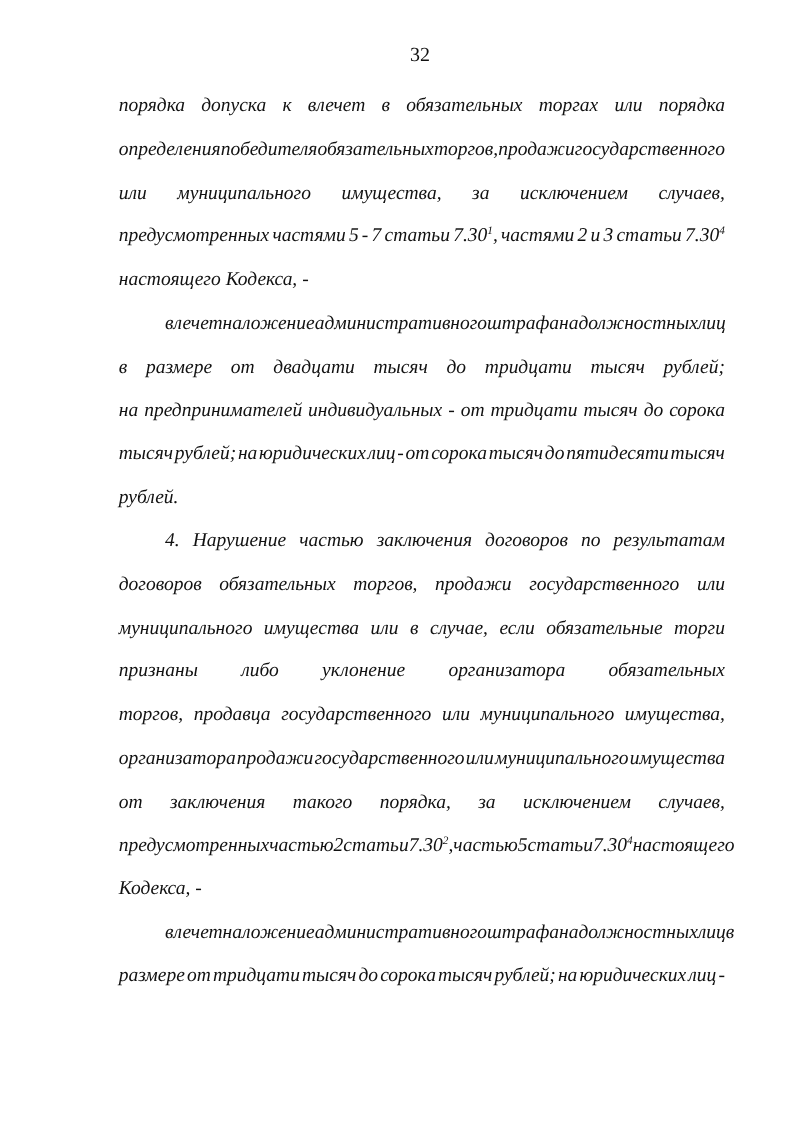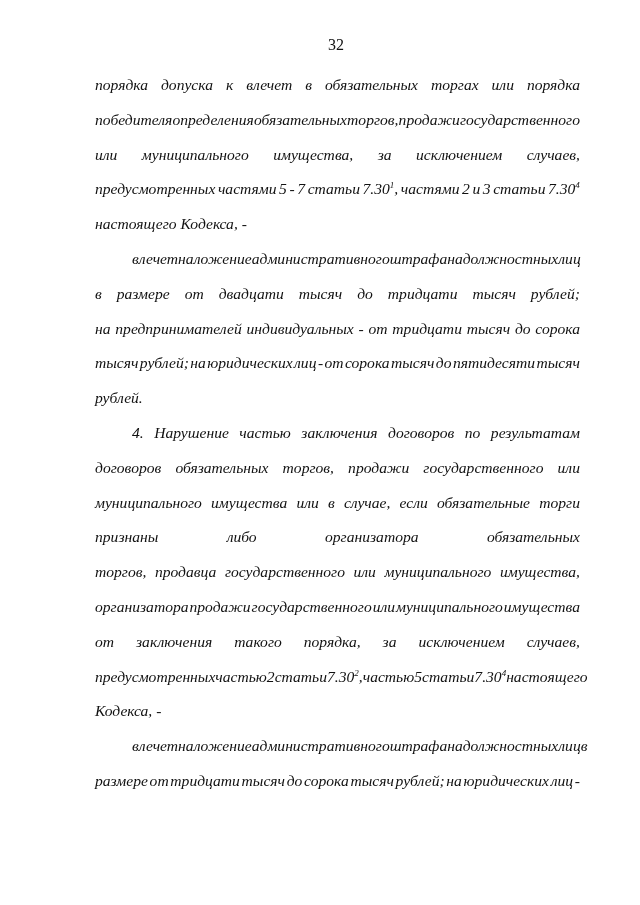--- a/index.html
+++ b/index.html
@@ -77,22 +77,22 @@
           <span class="w">допуска</span>
           <span class="w">к</span>
           <span class="w">влечет</span>
           <span class="w">в</span>
           <span class="w">обязательных</span>
           <span class="w">торгах</span>
           <span class="w">или</span>
           <span class="w">порядка</span>
         </div>
         <div class="line">
+          <span class="w">определения</span>
           <span class="w">победителя</span>
-          <span class="w">определения</span>
           <span class="w">обязательных</span>
           <span class="w">торгов,</span>
           <span class="w">продажи</span>
           <span class="w">государственного</span>
         </div>
         <div class="line">
           <span class="w">или</span>
           <span class="w">муниципального</span>
           <span class="w">имущества,</span>
           <span class="w">за</span>
@@ -194,20 +194,21 @@
           <span class="w">или</span>
           <span class="w">в</span>
           <span class="w">случае,</span>
           <span class="w">если</span>
           <span class="w">обязательные</span>
           <span class="w">торги</span>
         </div>
         <div class="line">
           <span class="w">признаны</span>
           <span class="w">либо</span>
+          <span class="w">уклонение</span>
           <span class="w">организатора</span>
           <span class="w">обязательных</span>
         </div>
         <div class="line">
           <span class="w">торгов,</span>
           <span class="w">продавца</span>
           <span class="w">государственного</span>
           <span class="w">или</span>
           <span class="w">муниципального</span>
           <span class="w">имущества,</span>

